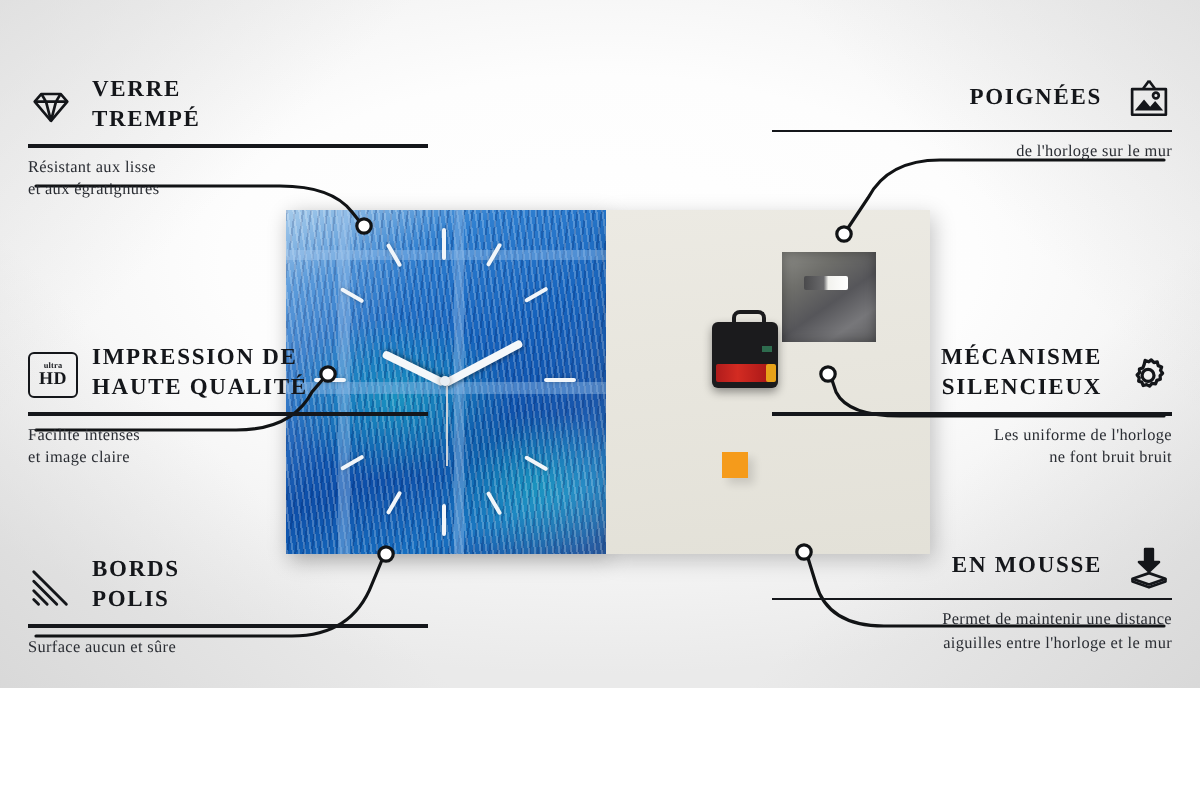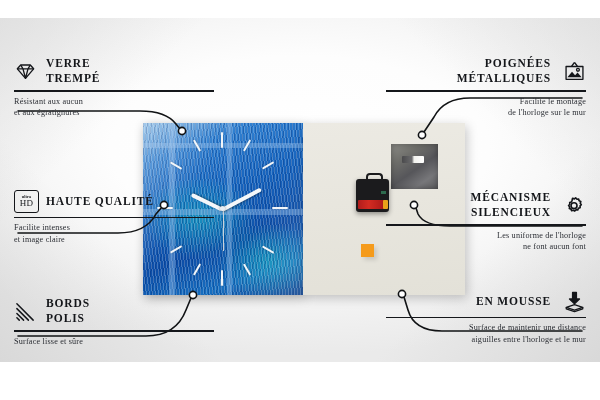--- a/index.html
+++ b/index.html
@@ -5,21 +5,20 @@
   html,body{margin:0;padding:0;}
   body{
     width:600px;height:400px;overflow:hidden;
     font-family:"Liberation Serif", serif;
     background:#ffffff;
   }
   #infographic{
     position:relative;width:600px;height:344px;
     background:
       radial-gradient(ellipse 70% 60% at 50% 38%, #ffffff 0%, #fdfdfd 45%, #f4f4f4 72%, #eaeaea 100%);
-    margin-top: 18px;
   }
   
   #infographic::before{
     content:"";position:absolute;inset:0;pointer-events:none;
     background:
       linear-gradient(135deg, rgba(215,215,215,.55) 0%, rgba(255,255,255,0) 22%),
       linear-gradient(225deg, rgba(215,215,215,.5) 0%, rgba(255,255,255,0) 22%),
       linear-gradient(45deg, rgba(205,205,205,.6) 0%, rgba(255,255,255,0) 24%),
       linear-gradient(315deg, rgba(205,205,205,.6) 0%, rgba(255,255,255,0) 24%);
   }
@@ -97,21 +96,21 @@
     font-family:"Liberation Serif", serif;
     font-size:8.2px;line-height:1.38;color:#2a2d33;letter-spacing:.18px;
   }
   .ico{width:23px;height:23px;flex:0 0 23px;color:#14161a;}
   .ico svg{display:block;width:23px;height:23px;}
   .hd-box{
     width:23px;height:21px;border:1.6px solid #14161a;border-radius:3px;
     display:flex;flex-direction:column;align-items:center;justify-content:center;line-height:1;
   }
   .hd-small{font-size:4.2px;font-weight:bold;letter-spacing:.1px;color:#14161a;}
-  .hd-big{font-size:9px;font-weight:normal;letter-spacing:.2px;color:#14161a;}
+  .hd-big{font-size:9px;font-weight:bold;letter-spacing:.2px;color:#14161a;}
 </style>
 </head>
 <body>
 
 <div id="infographic">
 
   <div class="product">
 
     <div class="panel clock-face">
       <div class="grid-line gl-v1"></div>
@@ -186,34 +185,35 @@
           <path d="M3.5 9.2 H20.5 M7 5.2 L9.4 9.2 L12 19.2 M17 5.2 L14.6 9.2 L12 19.2 M9.4 9.2 H14.6"></path>
         </svg>
       </span>
       <div class="co-title">
         <div>VERRE</div>
         <div>TREMPÉ</div>
       </div>
     </div>
     <div class="co-rule"></div>
     <div class="co-sub">
-      <div>Résistant aux aucun</div>
+      <div>Résistant aux lisse</div>
       <div>et aux égratignures</div>
     </div>
   </div>
 
   <div class="callout left" style="top:172px;">
     <div class="co-head">
       <span class="ico">
         <span class="hd-box">
           <span class="hd-small">ultra</span>
           <span class="hd-big">HD</span>
         </span>
       </span>
       <div class="co-title">
+        <div>IMPRESSION DE</div>
         <div>HAUTE QUALITÉ</div>
       </div>
     </div>
     <div class="co-rule"></div>
     <div class="co-sub">
       <div>Facilite intenses</div>
       <div>et image claire</div>
     </div>
   </div>
 
@@ -227,79 +227,77 @@
             <path d="M3 18.5 L5.5 21"></path>
         </svg>
       </span>
       <div class="co-title">
         <div>BORDS</div>
         <div>POLIS</div>
       </div>
     </div>
     <div class="co-rule"></div>
     <div class="co-sub">
-      <div>Surface lisse et sûre</div>
+      <div>Surface aucun et sûre</div>
     </div>
   </div>
 
   <div class="callout right" style="top:38px;">
     <div class="co-head">
       <span class="ico">
         <svg viewBox="0 0 24 24" fill="none" stroke="currentColor" stroke-width="1.4" stroke-linejoin="round">
           <path d="M12 2.5 L9 6.5 M12 2.5 L15 6.5"></path>
           <rect x="3.2" y="6.8" width="17.6" height="13.4"></rect>
           <path d="M4.6 18 L9.4 12.2 L12.6 16 L15.2 13 L19.4 18 Z" fill="currentColor" stroke="none"></path>
           <circle cx="15.6" cy="10.2" r="1.5"></circle>
         </svg>
       </span>
       <div class="co-title">
         <div>POIGNÉES</div>
-        <div>MÉTALLIQUES</div>
-      </div>
-    </div>
-    <div class="co-rule"></div>
-    <div class="co-sub">
-      <div>Facilite le montage</div>
+      </div>
+    </div>
+    <div class="co-rule"></div>
+    <div class="co-sub">
       <div>de l'horloge sur le mur</div>
     </div>
   </div>
 
   <div class="callout right" style="top:172px;">
     <div class="co-head">
       <span class="ico">
         <svg viewBox="0 0 24 24" fill="none" stroke="currentColor" stroke-width="1.7" stroke-linejoin="round">
           <path d="M12 3.2 L13.9 3.9 L15.2 2.9 L16.6 4.3 L18.3 4.0 L18.8 5.9 L20.6 6.6 L20.0 8.4 L21.1 9.9 L19.8 11.2 L19.9 13.0 L18.1 13.6 L17.4 15.4 L15.6 15.2 L14.3 16.6 L12.8 15.8 L11.0 16.3 L10.3 14.6 L8.6 14.0 L8.9 12.2 L7.8 10.8 L9.1 9.5 L9.0 7.7 L10.8 7.1 L11.5 5.3 Z" transform="translate(-2 1.2)"></path>
           <circle cx="11.5" cy="12.2" r="3.1"></circle>
         </svg>
       </span>
       <div class="co-title">
         <div>MÉCANISME</div>
         <div>SILENCIEUX</div>
       </div>
     </div>
     <div class="co-rule"></div>
     <div class="co-sub">
       <div>Les uniforme de l'horloge</div>
-      <div>ne font aucun font</div>
+      <div>ne font bruit bruit</div>
     </div>
   </div>
 
   <div class="callout right" style="top:272px;">
     <div class="co-head">
       <span class="ico">
         <svg viewBox="0 0 24 24" fill="none" stroke="currentColor" stroke-width="1.4" stroke-linejoin="round">
           <path d="M10 2.6 H14 V9.4 H17.2 L12 14.4 L6.8 9.4 H10 Z" fill="currentColor"></path>
           <path d="M12 15.2 L20.6 18.1 L12 21.1 L3.4 18.1 Z"></path>
           <path d="M3.4 18.1 V19.6 L12 22.6 L20.6 19.6 V18.1"></path>
         </svg>
       </span>
       <div class="co-title">
         <div>EN MOUSSE</div>
       </div>
     </div>
     <div class="co-rule"></div>
     <div class="co-sub">
-      <div>Surface de maintenir une distance</div>
+      <div>Permet de maintenir une distance</div>
       <div>aiguilles entre l'horloge et le mur</div>
     </div>
   </div>
 
 </div>
 
 </body></html>

